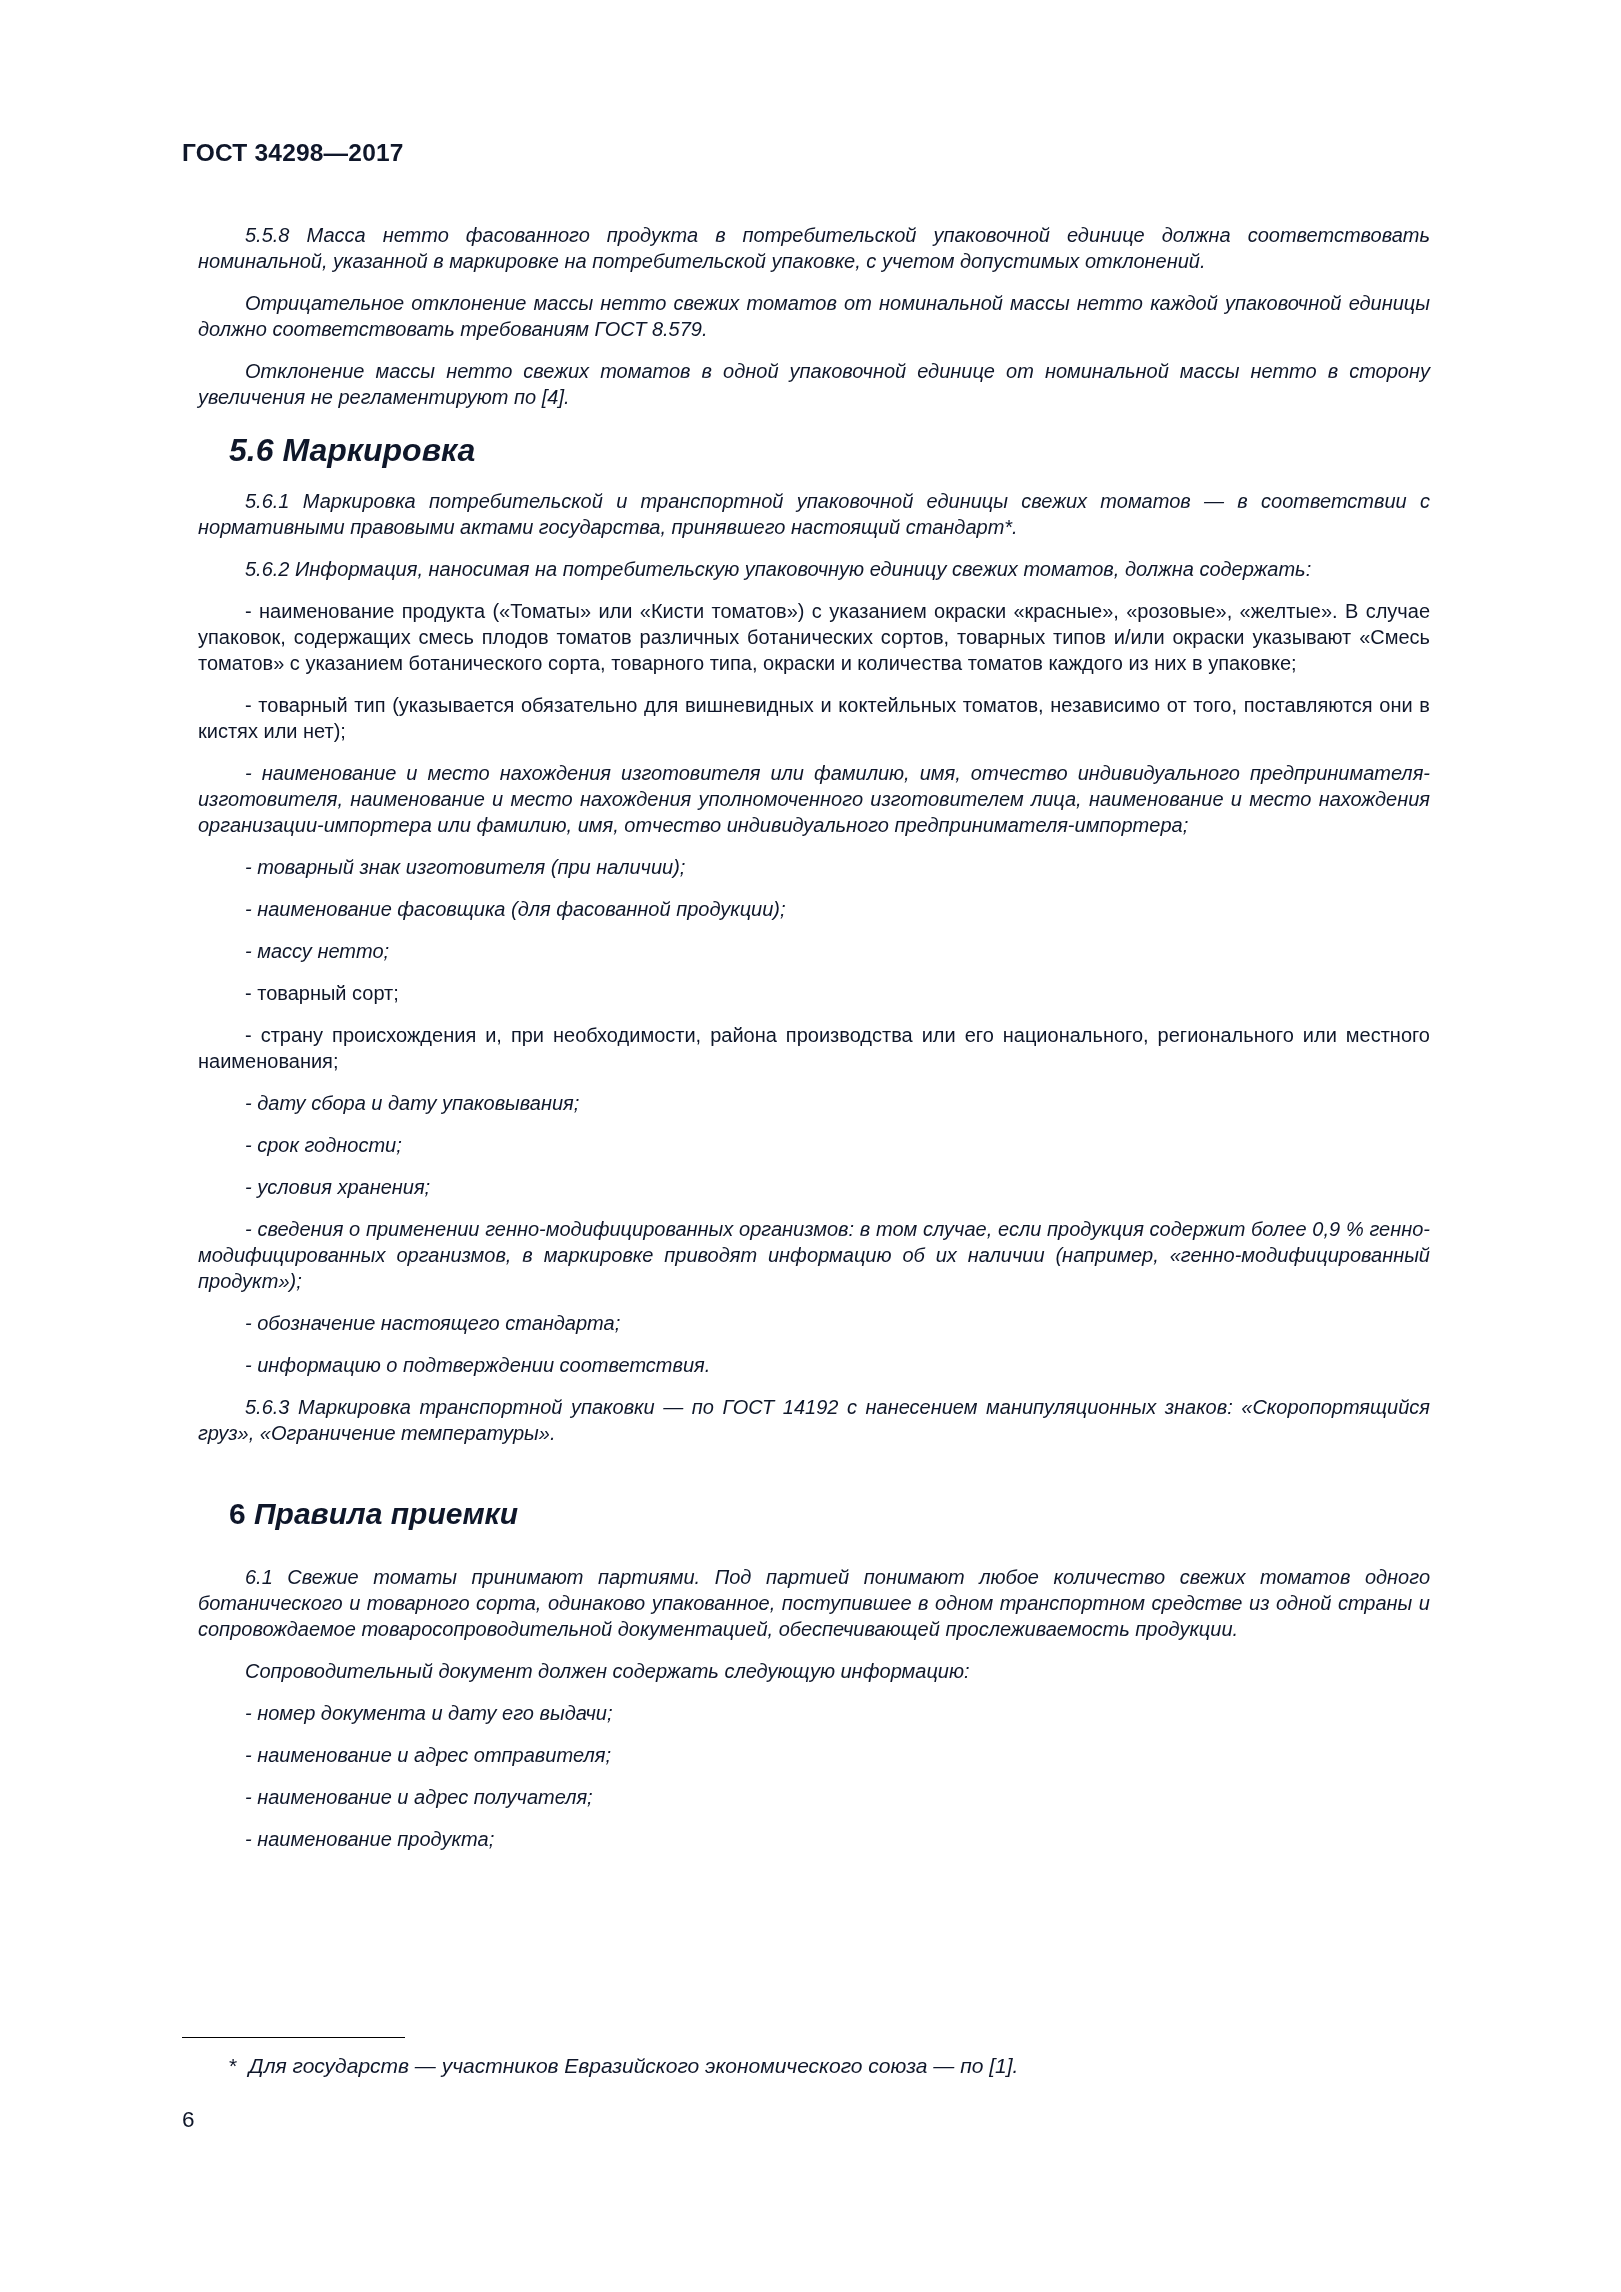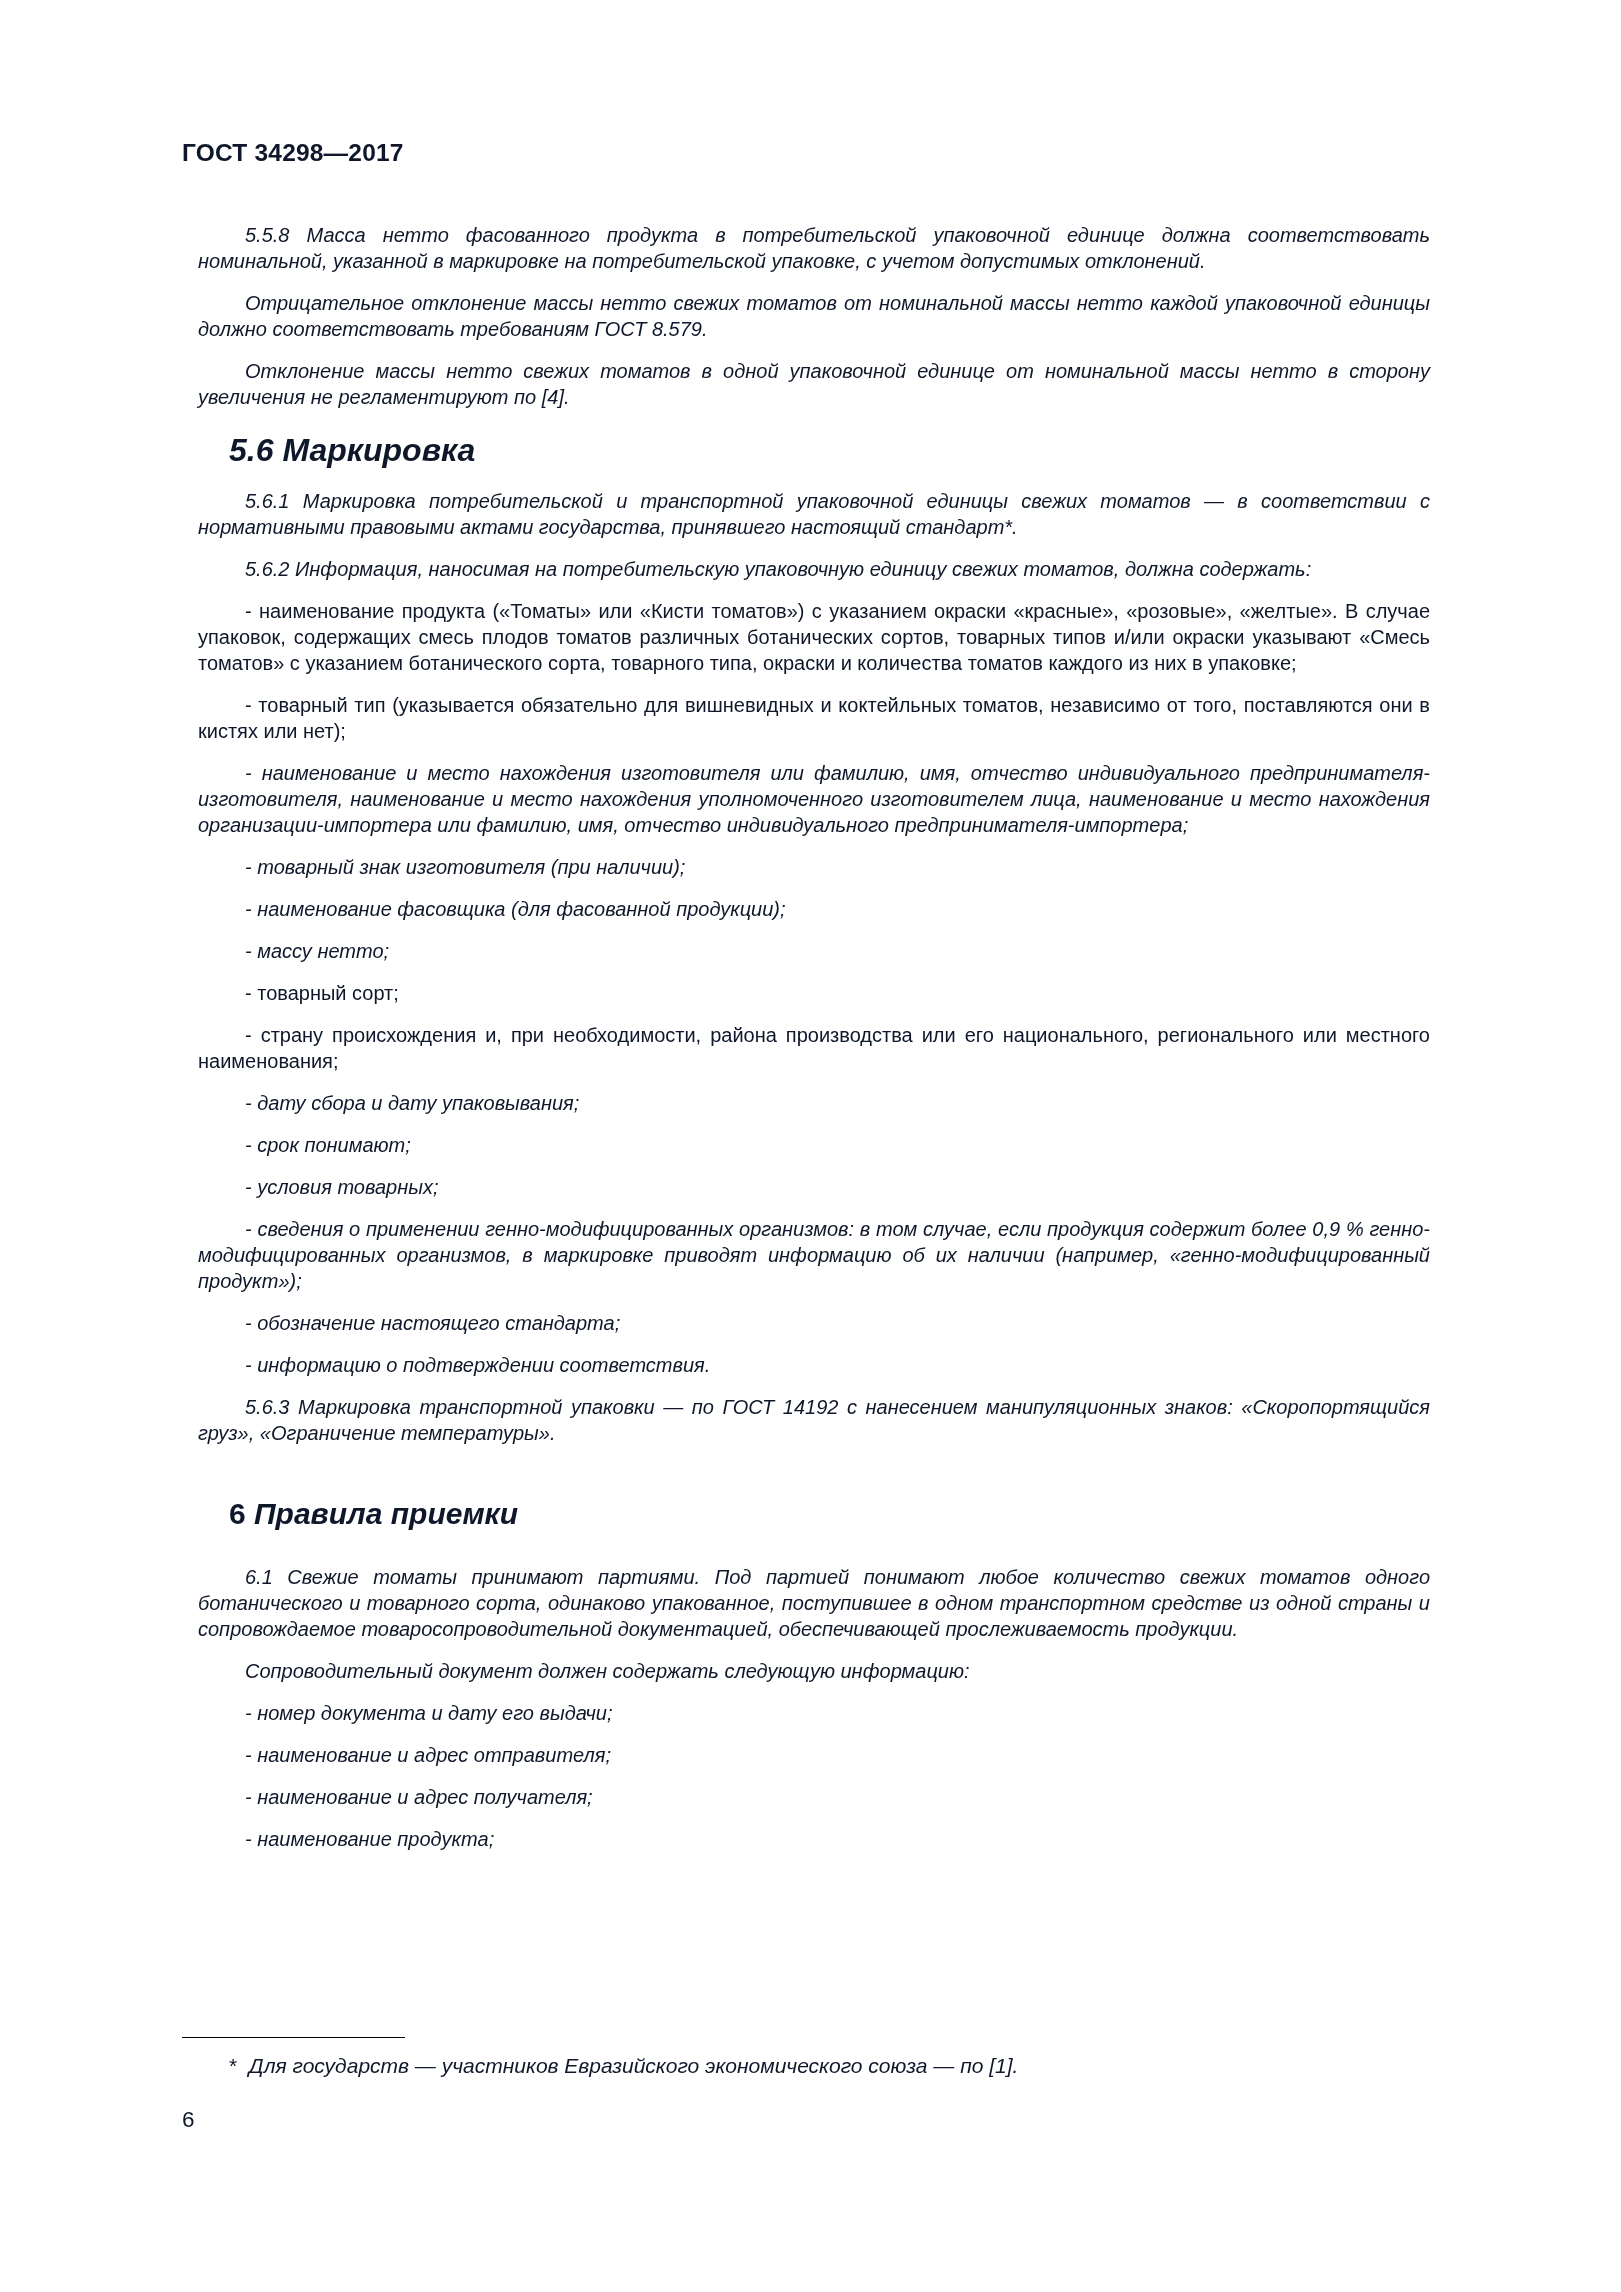--- a/index.html
+++ b/index.html
@@ -109,22 +109,22 @@
 
     <p class="indent gap-s">- наименование продукта («Томаты» или «Кисти томатов») с указанием окраски «красные», «розовые», «желтые». В случае упаковок, содержащих смесь плодов томатов различных ботанических сортов, товарных типов и/или окраски указывают «Смесь томатов» с указанием ботанического сорта, товарного типа, окраски и количества томатов каждого из них в упаковке;</p>
     <p class="indent gap-s">- товарный тип (указывается обязательно для вишневидных и коктейльных томатов, независимо от того, поставляются они в кистях или нет);</p>
     <p class="ital indent gap-s">- наименование и место нахождения изготовителя или фамилию, имя, отчество индивидуального предпринимателя-изготовителя, наименование и место нахождения уполномоченного изготовителем лица, наименование и место нахождения организации-импортера или фамилию, имя, отчество индивидуального предпринимателя-импортера;</p>
     <p class="ital indent gap-s">- товарный знак изготовителя (при наличии);</p>
     <p class="ital indent gap-s">- наименование фасовщика (для фасованной продукции);</p>
     <p class="ital indent gap-s">- массу нетто;</p>
     <p class="indent gap-s">- товарный сорт;</p>
     <p class="indent gap-s">- страну происхождения и, при необходимости, района производства или его национального, регионального или местного наименования;</p>
     <p class="ital indent gap-s">- дату сбора и дату упаковывания;</p>
-    <p class="ital indent gap-s">- срок понимают;</p>
-    <p class="ital indent gap-s">- условия товарных;</p>
+    <p class="ital indent gap-s">- срок годности;</p>
+    <p class="ital indent gap-s">- условия хранения;</p>
     <p class="ital indent gap-s">- сведения о применении генно-модифицированных организмов: в том случае, если продукция содержит более 0,9 % генно-модифицированных организмов, в маркировке приводят информацию об их наличии (например, «генно-модифицированный продукт»);</p>
     <p class="ital indent gap-s">- обозначение настоящего стандарта;</p>
     <p class="ital indent gap-s">- информацию о подтверждении соответствия.</p>
 
     <p class="ital indent gap-s">5.6.3 Маркировка транспортной упаковки — по ГОСТ 14192 с нанесением манипуляционных знаков: «Скоропортящийся груз», «Ограничение температуры».</p>
 
     <div class="h1"><span class="num">6 </span><span>Правила приемки</span></div>
 
     <p class="ital indent">6.1 Свежие томаты принимают партиями. Под партией понимают любое количество свежих томатов одного ботанического и товарного сорта, одинаково упакованное, поступившее в одном транспортном средстве из одной страны и сопровождаемое товаросопроводительной документацией, обеспечивающей прослеживаемость продукции.</p>
     <p class="ital indent gap-s">Сопроводительный документ должен содержать следующую информацию:</p>

